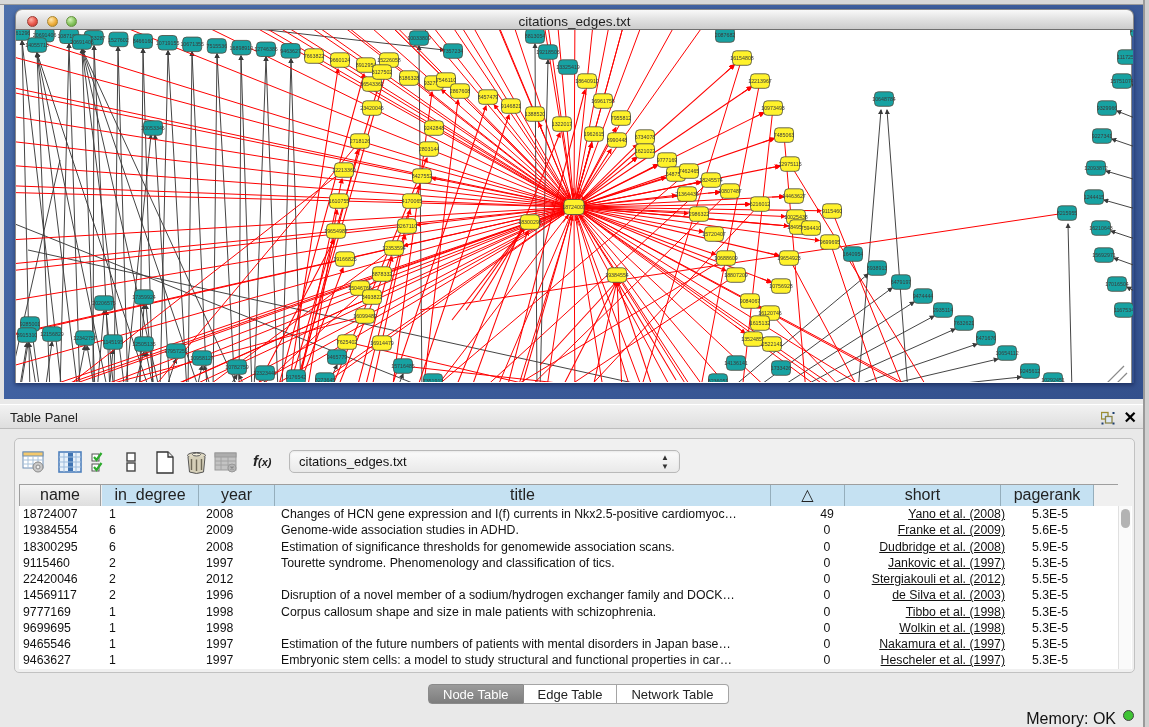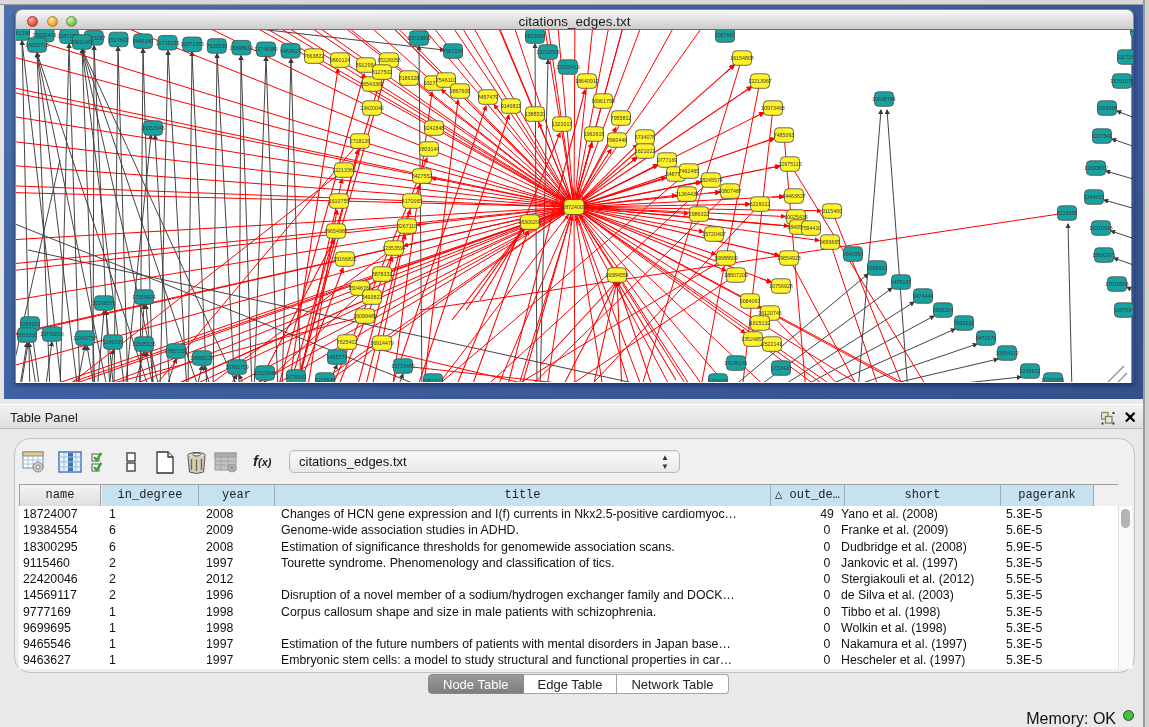--- a/index.html
+++ b/index.html
@@ -25,53 +25,53 @@
 
 
 #tablepanel { position:absolute; left:0; top:399px; width:1149px; height:328px; background:#e9e9e9; }
 #tpbar { position:absolute; left:0; top:5px; width:1149px; height:25px;
   background:linear-gradient(#f2f2f2,#dedede); border-top:1px solid #ffffff; border-bottom:1px solid #bdbdbd; }
 #tpbar .t { position:absolute; left:10px; top:5px; font-size:13px; color:#222; }
 #tpfloat { position:absolute; right:34px; top:6px; width:14px; height:14px; }
 #tpclose { position:absolute; right:12px; top:3px; font-size:16px; font-weight:900; color:#000; }
 
 #inner { position:absolute; left:14px; top:39px; width:1121px; height:235px;
-  background:#f0f0f0; border:1px solid #c2c2c2; border-radius:16px; }
+  background:#f0f0f0; border:1px solid #c2c2c2; border-radius:5px; }
 .ticon { position:absolute; top:12px; }
 #dropdown { position:absolute; left:274px; top:11px; width:391px; height:23px; background:linear-gradient(#fbfbfb,#e9e9e9);
   border:1px solid #b9b9b9; border-radius:5px; box-shadow:inset 0 1px 2px rgba(0,0,0,.08); }
 #dropdown .dt { position:absolute; left:9px; top:3px; font-size:13px; color:#111; }
 #dropdown .arr { position:absolute; right:10px; top:2px; font-size:8px; color:#333; line-height:9px; }
 
-#thead { position:absolute; left:4px; top:45px; width:1099px; height:34px; border-top:1px solid #9e9e9e; border-bottom:1px solid #9e9e9e; font-size:12px; color:#222;font-family:Liberation Mono, monospace; }
+#thead { position:absolute; left:4px; top:45px; width:1099px; height:34px; border-top:1px solid #9e9e9e; border-bottom:1px solid #9e9e9e; font-size:16px; color:#222; }
 #thead div { position:absolute; top:0; height:21px; line-height:20px; text-align:center;
   background:#c5e1f2; border-right:1px solid #95aebc; }
 #thead .h1 { left:0; width:82px; background:linear-gradient(#f4f4f4,#dedede); border-left:1px solid #9e9e9e; border-right:1px solid #9e9e9e;}
 #thead .h2 { left:83px; width:97px; }
 #thead .h3 { left:180px; width:76px; }
 #thead .h4 { left:256px; width:496px; }
 #thead .h5 { left:752px; width:74px;text-align:center; }
 #thead .h6 { left:826px; width:156px; }
 #thead .h7 { left:982px; width:93px; }
 #tbody { position:absolute; left:4px; top:67px; width:1113px; height:163px; background:#ffffff; font-size:12.3px; color:#111; }
 .tr { position:relative; height:16.25px; line-height:16.25px; white-space:nowrap; }
 .tr div { position:absolute; top:0; overflow:hidden; }
 .c1 { left:4px; width:80px; }
 .c2 { left:90px; width:90px; }
 .c3 { left:187px; width:70px; }
 .c4 { left:262px; width:488px; }
 .c5 { left:774px; width:68px;text-align:center; }
-.c6 { left:822px; width:164px; text-align:left; }
-.c7 { left:987px; width:88px; }
+.c6 { left:822px; width:164px; text-align:right;text-decoration:underline; }
+.c7 { left:987px; width:88px;text-align:center; }
 #vscroll { position:absolute; left:1103px; top:67px; width:13px; height:163px; background:#fafafa; border-left:1px solid #e0e0e0; }
 #vthumb { position:absolute; left:1.5px; top:3px; width:9px; height:19px; background:#b3b3b3; border-radius:5px; }
 
 #tabs { position:absolute; left:428px; top:275px; height:20px; font-size:13px; }
 #tabs div { float:left; height:20px; line-height:19px; padding:0 14px; background:#ffffff;
-  border:1px solid #a5a5a5; border-left:none; color:#222; }
+  border:1px solid #a5a5a5; border-left:none; color:#222;margin-top:10px; }
 #tabs .sel { background:linear-gradient(#9b9b9b,#7d7d7d); color:#fff; border-color:#8a8a8a; border-radius:4px 0 0 4px; border-left:1px solid #8a8a8a; }
 #tabs .last { border-radius:0 4px 4px 0; }
 #status { position:absolute; right:33px; top:311px; font-size:16px; color:#111; }
 #memdot { position:absolute; right:15px; top:311px; width:11px; height:11px; border-radius:50%;
   background:#3fc435; border:1px solid #444; }
 </style></head>
 <body>
 <div id="page">
   <div id="desktop"></div>
   <div id="win">

